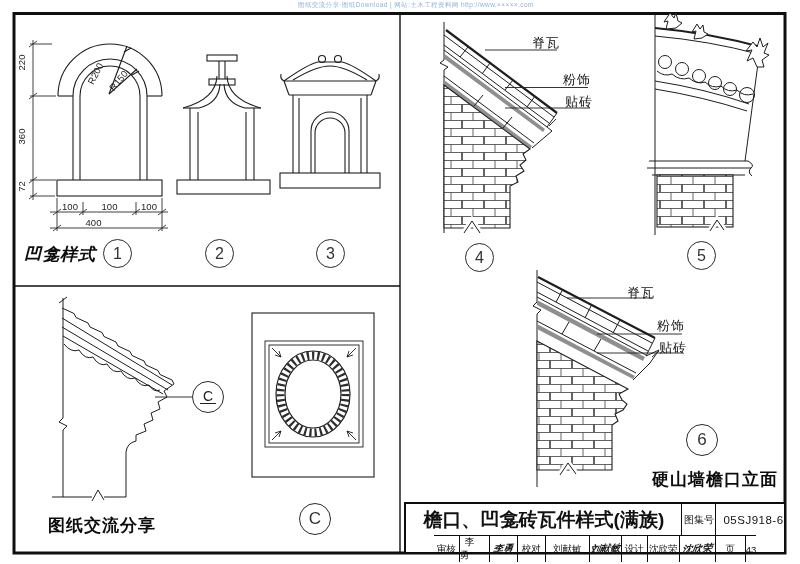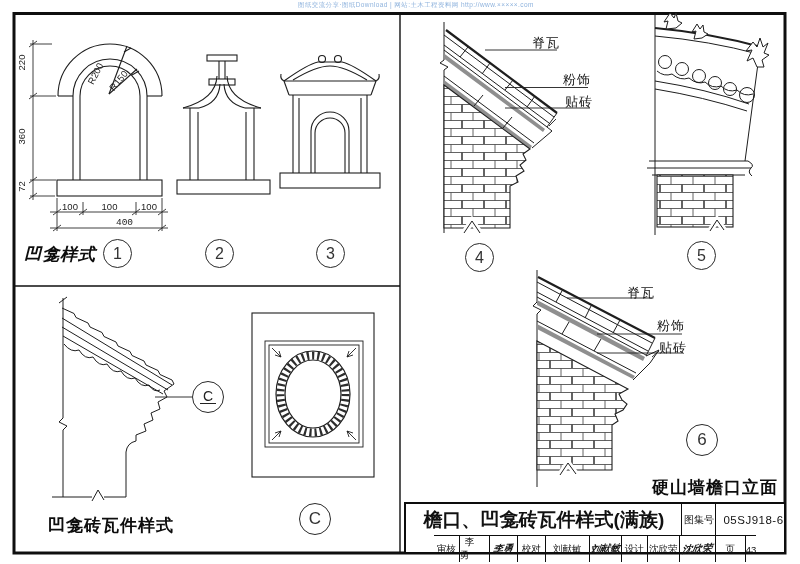--- a/index.html
+++ b/index.html
@@ -213,32 +213,32 @@
       <ellipse cx="313" cy="394" rx="28" ry="34" stroke-width="1.2"></ellipse>
       <ellipse cx="313" cy="394" rx="32.5" ry="38.5" stroke="#2d2d2d" stroke-width="8" stroke-dasharray="2.2 3" fill="none"></ellipse>
       <path d="M272,348 L281,357 M281,357 L275,355 M281,357 L279,351" stroke-width="0.9"></path>
       <path d="M356,348 L347,357 M347,357 L353,355 M347,357 L349,351" stroke-width="0.9"></path>
       <path d="M272,440 L281,431 M281,431 L275,433 M281,431 L279,437" stroke-width="0.9"></path>
       <path d="M356,440 L347,431 M347,431 L353,433 M347,431 L349,437" stroke-width="0.9"></path>
     </g>
   </svg>
 
   <div class="sec-label" style="left:24px;top:243px;font-style:italic;">凹龛样式</div>
-  <div class="sec-label" style="left:48px;top:514px;">凹龛砖瓦件样式</div>
-  <div class="sec-label" style="left:652px;top:468px;margin-top:8px;">硬山墙檐口立面</div>
+  <div class="sec-label" style="left:48px;top:514px;">图纸交流分享</div>
+  <div class="sec-label" style="left:652px;top:468px;">硬山墙檐口立面</div>
 
   <div class="dim rot" style="left:6px;top:57px;width:30px;">220</div>
   <div class="dim rot" style="left:6px;top:131px;width:30px;">360</div>
   <div class="dim rot" style="left:8px;top:181px;width:26px;">72</div>
   <div class="dim" style="left:84px;top:68px;transform:rotate(-63deg);">R200</div>
   <div class="dim" style="left:107px;top:75px;transform:rotate(-50deg);">R150</div>
   <div class="dim" style="left:57px;top:201px;width:26px;">100</div>
   <div class="dim" style="left:83px;top:201px;width:53px;">100</div>
   <div class="dim" style="left:136px;top:201px;width:26px;">100</div>
-  <div class="dim" style="left:71px;top:217px;width:107px;font-family:Liberation Mono, monospace;">400</div>
+  <div class="dim" style="left:40px;top:217px;width:107px;">400</div>
 
   <div class="ann" style="left:532px;top:34px;">脊瓦</div>
   <div class="ann" style="left:563px;top:71px;">粉饰</div>
   <div class="ann" style="left:565px;top:93px;">贴砖</div>
 
   <div class="ann" style="left:627px;top:284px;">脊瓦</div>
   <div class="ann" style="left:657px;top:317px;">粉饰</div>
   <div class="ann" style="left:659px;top:339px;">贴砖</div>
 
   <div class="fig" style="left:103px;top:239px;">

